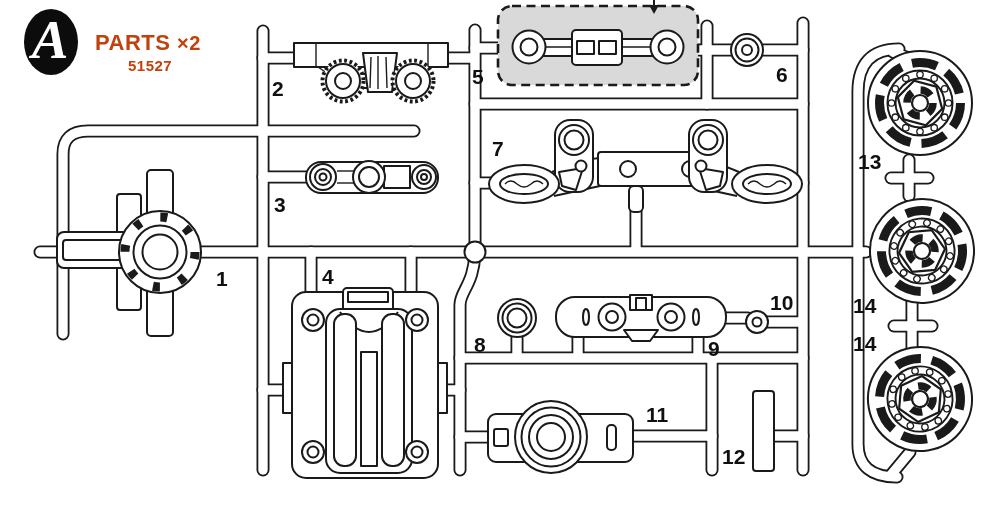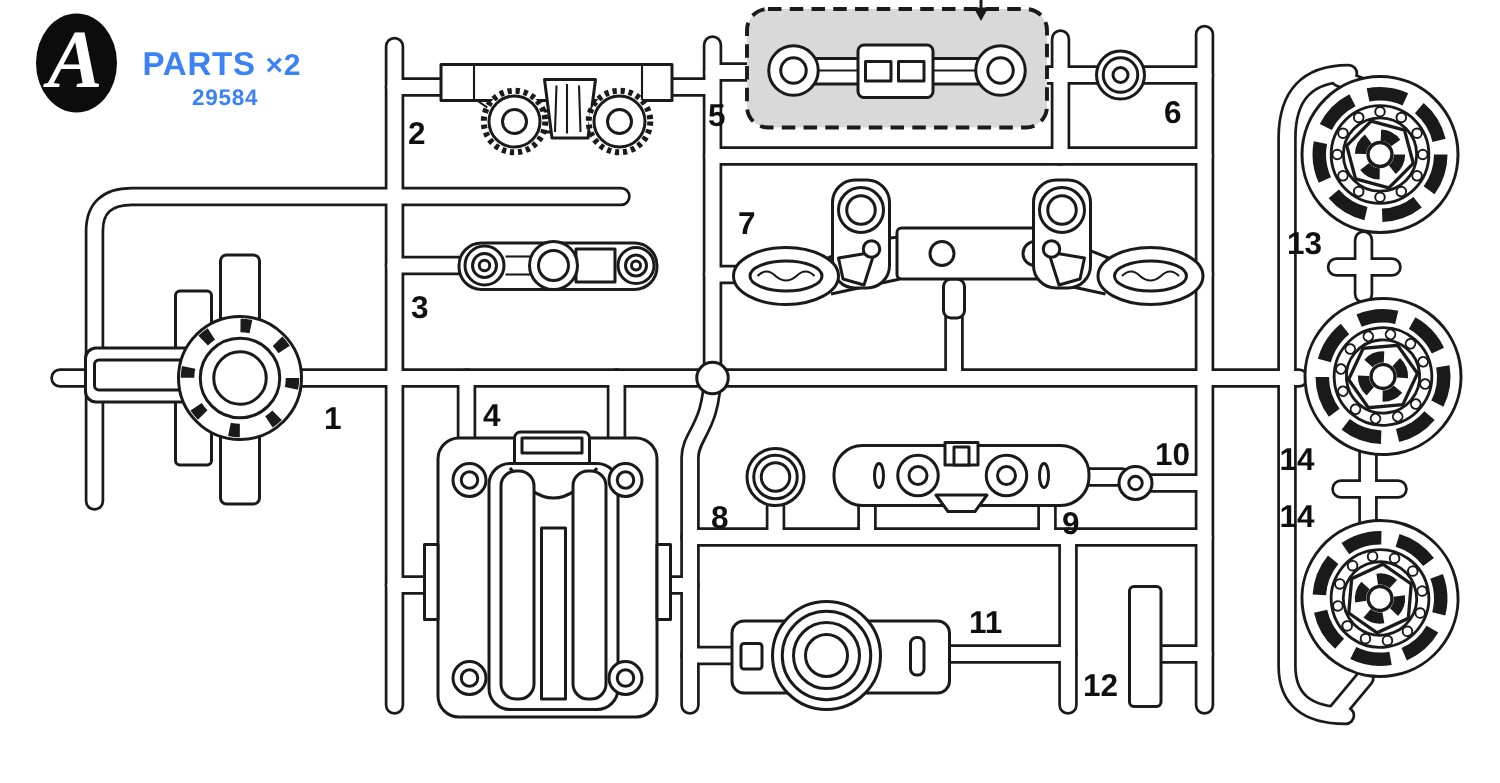--- a/index.html
+++ b/index.html
@@ -5,21 +5,21 @@
   html,body{margin:0;padding:0;background:#ffffff;}
   .stage{position:relative;width:1000px;height:522px;overflow:hidden;background:#fff;
          font-family:"Liberation Sans",sans-serif;}
   .stage svg{position:absolute;left:0;top:0;}
   
   .header{position:absolute;top:9px;left:24px;display:flex;gap:17px;z-index:5;}
   .logo{width:54px;height:66px;background:#0c0c0c;border-radius:50%;
         display:flex;align-items:center;justify-content:center;}
   .logo span{font-family:"Liberation Serif",serif;font-style:italic;font-weight:bold;
         font-size:55px;color:#fff;line-height:1;transform:translate(-1px,-3px);}
-  .title-block{padding-top:21px;color:#3b82f6;}
+  .title-block{padding-top:21px;color:#c2410c;}
   .title-line{font-size:22px;font-weight:bold;letter-spacing:.5px;white-space:nowrap;}
   .title-line .mult{font-size:20px;}
   .item-number{font-size:15px;font-weight:bold;margin-left:33px;margin-top:1px;letter-spacing:.5px;}
   
   .rb path{stroke:#1a1a1a;stroke-width:13;fill:none;stroke-linecap:round;stroke-linejoin:round;}
   .rw path{stroke:#ffffff;stroke-width:9.4;fill:none;stroke-linecap:round;stroke-linejoin:round;}
   .p{fill:#ffffff;stroke:#1a1a1a;stroke-width:2;stroke-linejoin:round;}
   .pn{fill:none;stroke:#1a1a1a;stroke-width:2;stroke-linejoin:round;}
   .thin{fill:none;stroke:#1a1a1a;stroke-width:1.4;}
   .lbl{font-family:"Liberation Sans",sans-serif;font-size:21px;font-weight:bold;fill:#101010;}
@@ -31,21 +31,21 @@
 
   <div class="header">
     <div class="logo">
       <span>A</span>
     </div>
     <div class="title-block">
       <div class="title-line">
         <span>PARTS</span>
         <span class="mult">×2</span>
       </div>
-      <div class="item-number">29584</div>
+      <div class="item-number">51527</div>
     </div>
   </div>
 
   <svg width="1000" height="522" viewBox="0 0 1000 522">
 
     <defs>
       <g id="disc">
         <circle r="52" class="p"></circle>
         <circle r="40.5" fill="none" stroke="#1a1a1a" stroke-width="9" stroke-dasharray="25.5 11"></circle>
         <circle r="28.5" fill="none" stroke="#1a1a1a" stroke-width="10"></circle>

